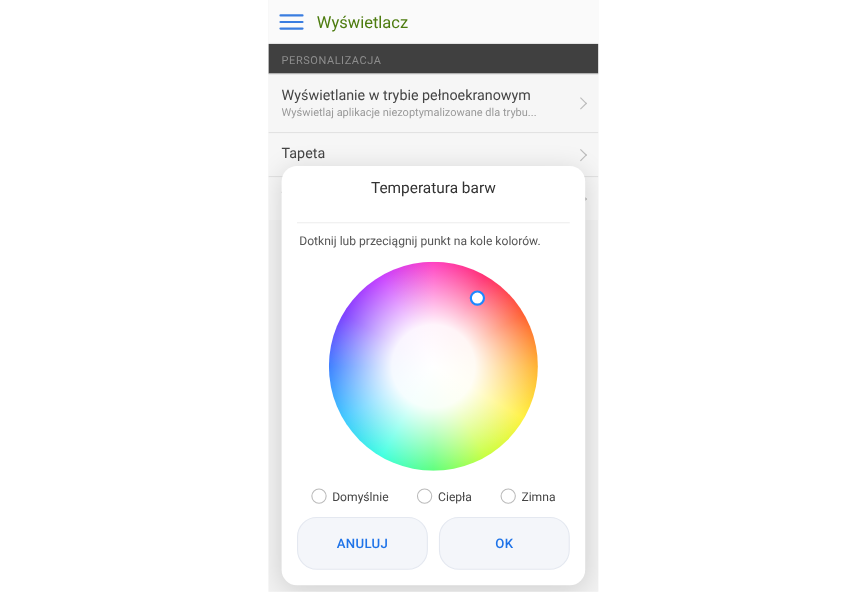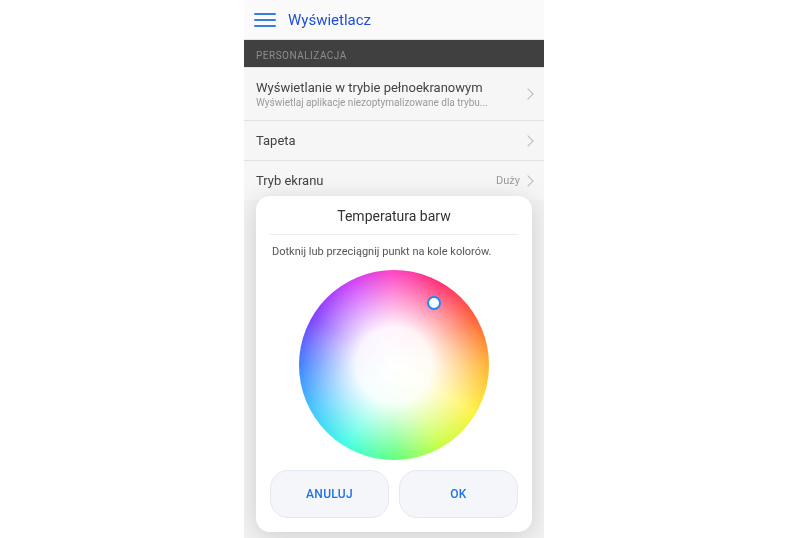--- a/index.html
+++ b/index.html
@@ -28,21 +28,21 @@
     border-bottom: 1px solid #e4e4e4;
     padding: 0 10px;
   }
   .hamburger {
     width: 22px; height: 22px;
     display: flex; flex-direction: column; justify-content: center; gap: 4px;
     margin-right: 12px;
     cursor: pointer;
   }
   .hamburger span { display:block; height:2px; background:#3a7de0; border-radius:1px; }
-  .topbar-title { font-size: 15px; color:#1d4ed8; }
+  .topbar-title { font-size: 15px; color:#4d7c0f; }
   .section-header {
     font-size: 10px;
     letter-spacing: 0.5px;
     color:#8d8d8d;
     padding: 10px 12px 6px;
     background:#404040;
   }
   .list-item {
     background:#f6f6f6;
     border-top: 1px solid #e2e2e2;
@@ -75,21 +75,21 @@
     background:#fff;
     border-radius: 14px;
     box-shadow: 0 4px 24px rgba(0,0,0,0.15);
     padding: 12px 14px 14px;
     margin-bottom: 6px;
   }
   .dialog-title {
     text-align:center;
     font-size:14px;
     color:#333;
-    padding-bottom:10px;
+    padding-bottom:23px;
     border-bottom:1px solid #eee;
   }
   .dialog-instruction {
     font-size:11px;
     color:#555;
     padding:10px 2px 8px;
   }
   .wheel-wrap {
     display:flex;
     justify-content:center;
@@ -201,20 +201,34 @@
     <div class="dialog">
       <div class="dialog-title">Temperatura barw</div>
       <div class="dialog-instruction">Dotknij lub przeciągnij punkt na kole kolorów.</div>
 
       <div class="wheel-wrap">
         <div class="color-wheel">
           <div class="handle"></div>
         </div>
       </div>
 
+      <div class="radio-row">
+        <div class="radio">
+          <div class="circle"></div>
+          <span>Domyślnie</span>
+        </div>
+        <div class="radio">
+          <div class="circle"></div>
+          <span>Ciepła</span>
+        </div>
+        <div class="radio">
+          <div class="circle"></div>
+          <span>Zimna</span>
+        </div>
+      </div>
 
       <div class="button-row">
         <div class="dlg-btn">ANULUJ</div>
         <div class="dlg-btn">OK</div>
       </div>
     </div>
   </div>
 
 </div>
 

